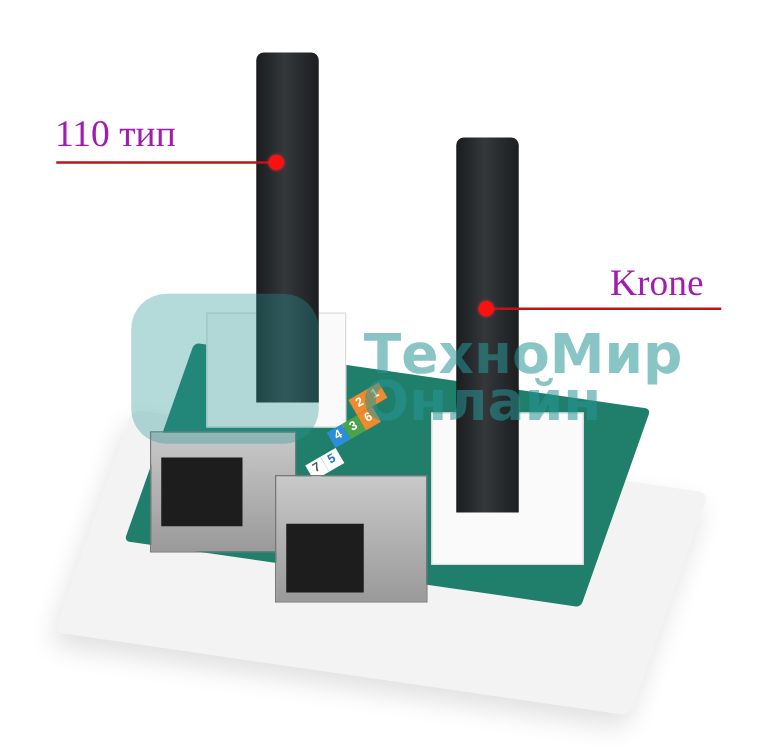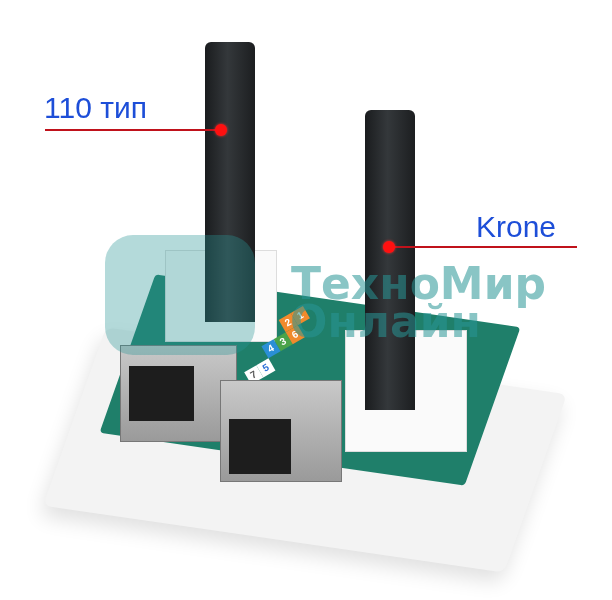--- a/index.html
+++ b/index.html
@@ -1,18 +1,18 @@
 <!DOCTYPE html>
 <html><head>
 <meta charset="utf-8">
 <style>
   html,body{margin:0;padding:0;background:#ffffff;}
   body{width:612px;height:600px;position:relative;overflow:hidden;font-family:"Liberation Sans",sans-serif;}
   .abs{position:absolute;}
-  .label{position:absolute;font-family:Liberation Sans, sans-serif;color:#1d4ed8;font-size:30px;line-height:1;}
+  .label{position:absolute;font-family:Liberation Serif, serif;color:#a21caf;font-size:30px;line-height:1;}
   .leader{position:absolute;height:2px;background:#c0121b;}
   .dot{position:absolute;width:12px;height:12px;border-radius:50%;background:#ff1010;box-shadow:0 0 3px #ff3030;}
   .tool{position:absolute;background:linear-gradient(90deg,#1a1c1e,#34383b 45%,#1c1e20);}
   .wm{position:absolute;font-family:"DejaVu Sans","Liberation Sans",sans-serif;font-weight:bold;color:rgba(40,150,150,0.55);font-size:44px;line-height:1;}
   .jack{position:absolute;background:linear-gradient(180deg,#c9c9c9,#9a9a9a);border:1px solid #777;}
   .jack-hole{position:absolute;background:#1d1d1d;}
   .pin-label{position:absolute;width:14px;height:14px;font-size:10px;color:#fff;text-align:center;line-height:14px;font-weight:bold;}
 </style>
 </head>
 <body>
@@ -44,15 +44,15 @@
 <div class="tool" style="left:365px;top:110px;width:50px;height:300px;border-radius:6px 6px 0 0;"></div>
 
 <div class="wm" style="left:105px;top:235px;width:150px;height:120px;background:rgba(40,150,150,0.35);border-radius:28px;"></div>
 <div class="wm" style="left:255px;top:262px;padding-left:36px;">ТехноМир</div>
 <div class="wm" style="left:290px;top:300px;">Онлайн</div>
 
 <div class="label" style="left:44px;top:93px;">110 тип</div>
 <div class="leader" style="left:45px;top:129px;width:180px;"></div>
 <div class="dot" style="left:215px;top:124px;"></div>
 
-<div class="label" style="left:476px;top:212px;text-align:center;">Krone</div>
+<div class="label" style="left:488px;top:212px;text-align:center;">Krone</div>
 <div class="leader" style="left:390px;top:246px;width:187px;"></div>
 <div class="dot" style="left:383px;top:241px;"></div>
 
 </body></html>

